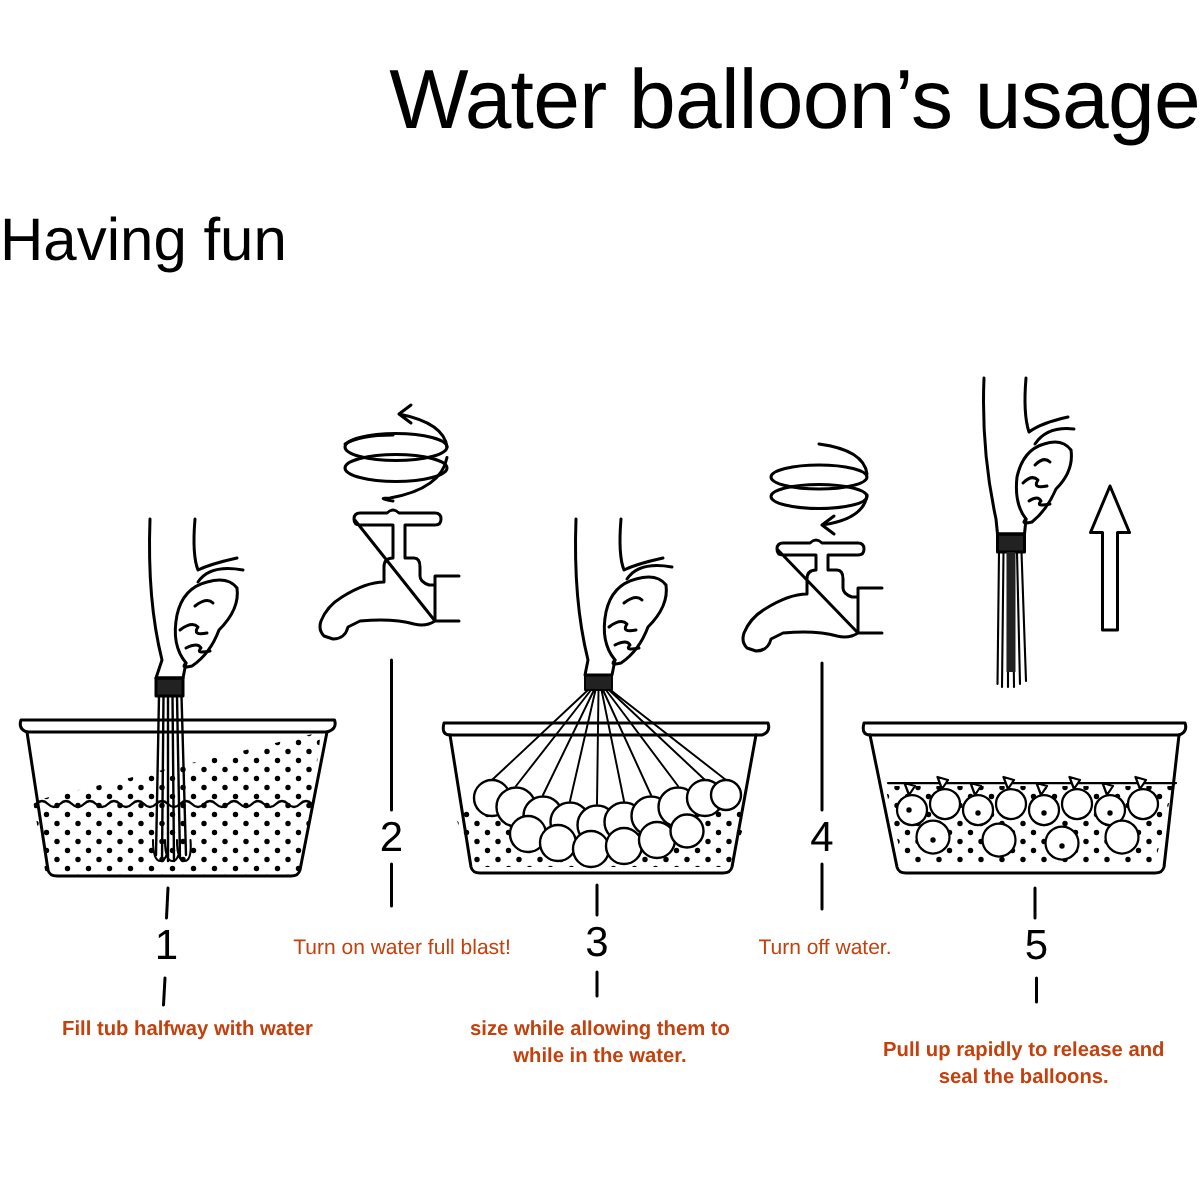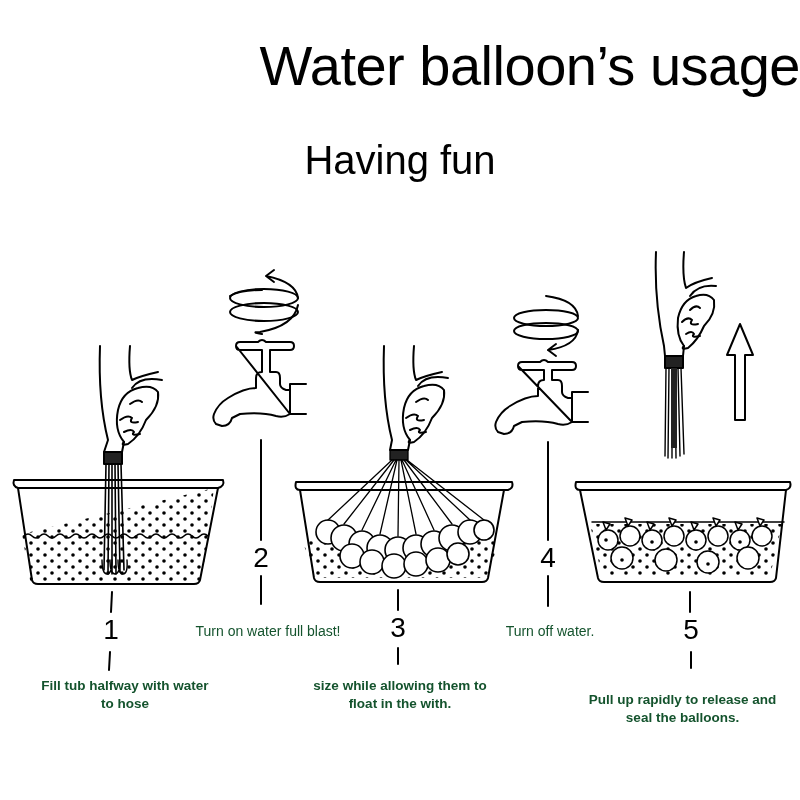--- a/index.html
+++ b/index.html
@@ -1,26 +1,26 @@
 <!DOCTYPE html>
 <html><head>
 <meta charset="utf-8">
 <style>
   html, body { margin: 0; padding: 0; background: #ffffff; }
   body { width: 800px; height: 800px; position: relative; overflow: hidden;
          font-family: "Liberation Sans", "DejaVu Sans", sans-serif; color: #000; }
   .title { position: absolute; left: 0; width: 800px; top: 38px; text-align: right;
            font-size: 56px; font-weight: 400; letter-spacing: -0.5px; line-height: 1; }
-  .subtitle { position: absolute; left: 0; width: 800px; top: 140px; text-align: center;
+  .subtitle { position: absolute; left: 0; width: 800px; top: 140px; text-align: left;
               font-size: 40px; font-weight: 400; line-height: 1; }
   svg.art { position: absolute; left: 0; top: 0; }
   .num { position: absolute; font-size: 28px; font-weight: 400; line-height: 1;
          text-align: center; width: 30px; }
   .label { position: absolute; font-size: 13.5px; font-weight: 700; line-height: 18px;
-           text-align: center; color: #14532d; }
+           text-align: center; color: #c2410c; }
   .label.plain { font-weight: 400; font-size: 14px; }
 </style>
 </head>
 <body>
 
 <div class="title">Water balloon’s usage</div>
 <div class="subtitle">Having fun</div>
 
 <svg class="art" width="800" height="800" viewBox="0 0 800 800" xmlns="http://www.w3.org/2000/svg" fill="none" stroke="#000" stroke-width="2" stroke-linecap="round" stroke-linejoin="round">
   <defs>
@@ -173,24 +173,23 @@
 </svg>
 
 <div class="num" style="left:96px; top:616px;">1</div>
 <div class="num" style="left:246px; top:544px;">2</div>
 <div class="num" style="left:383px; top:614px;">3</div>
 <div class="num" style="left:533px; top:544px;">4</div>
 <div class="num" style="left:676px; top:616px;">5</div>
 
 <div class="label" style="left:0px; width:250px; top:677px;text-align:center;">
   <div>Fill tub halfway with water</div>
-  <div>to hose</div>
 </div>
 <div class="label plain" style="left:168px; width:200px; top:622px;">Turn on water full blast!</div>
 <div class="label" style="left:290px; width:220px; top:677px;">
   <div>size while allowing them to</div>
-  <div>float in the with.</div>
+  <div>while in the water.</div>
 </div>
 <div class="label plain" style="left:480px; width:140px; top:622px;">Turn off water.</div>
 <div class="label" style="left:565px; width:235px; top:691px;">
   <div>Pull up rapidly to release and</div>
   <div>seal the balloons.</div>
 </div>
 
 </body></html>

